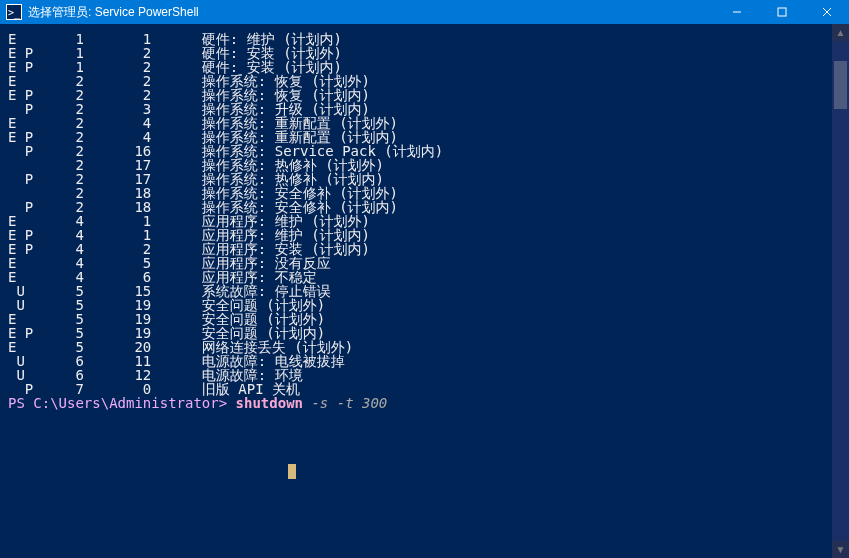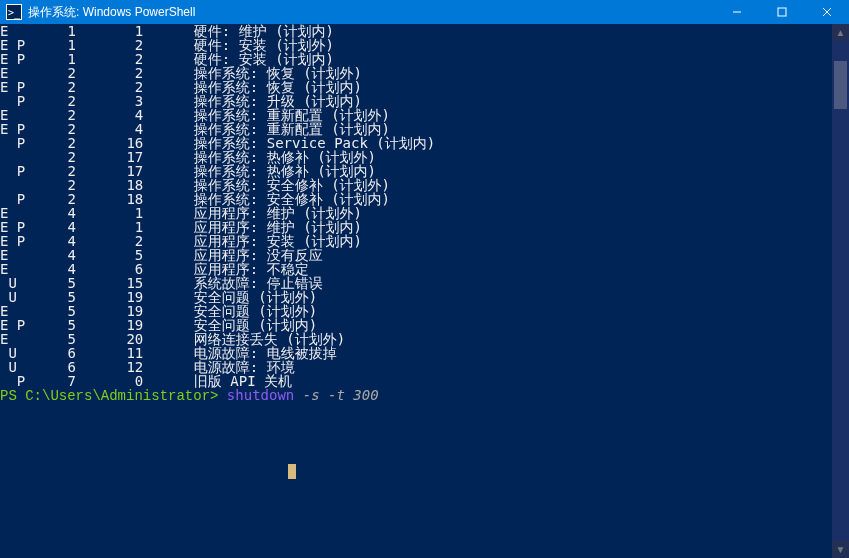--- a/index.html
+++ b/index.html
@@ -24,25 +24,25 @@
   .win-btn {
     width:45px; height:100%; display:flex; align-items:center; justify-content:center;
     color:#fff; font-size:10px;
   }
   .win-btn svg { stroke:#fff; fill:none; }
   .terminal-wrap { flex:1; display:flex; position:relative; }
   .terminal {
     flex:1; background:#012456; color:#eeedf0;
     font-family: "NSimSun","SimSun","Consolas",monospace;
     font-size:14px; line-height:14px;
-    padding:0; white-space:pre; overflow:hidden;
+    padding:8px; white-space:pre; overflow:hidden;
   }
   .row { height:14px; }
-  .prompt { color:#84cc16;font-family:Liberation Mono, monospace; }
-  .cmd { color:#8b5cf6; }
+  .prompt { color:#f0abfc; }
+  .cmd { color:#f9a8d4;font-weight:bold; }
   .opt { color:#a9a9a9;font-style:italic; }
   .cursor {
     position:absolute; width:8px; height:15px; background:#d7ba7d;
     left:288px; top:440px;
   }
   .scrollbar {
     width:17px; background:#1a2f66; display:flex; flex-direction:column;
     align-items:center; justify-content:flex-start;
   }
   .scroll-arrow {
@@ -56,21 +56,21 @@
   }
 </style>
 </head>
 <body>
 
 <div class="window">
 
   <div class="titlebar">
     <div class="titlebar-left">
       <div class="ps-icon">&gt;_</div>
-      <div class="titlebar-title">操作系统: Windows PowerShell</div>
+      <div class="titlebar-title">选择管理员: Service PowerShell</div>
     </div>
     <div class="win-controls">
       <div class="win-btn">
         <svg width="10" height="10">
             <line x1="1" y1="5" x2="9" y2="5" stroke-width="1"></line>
           </svg>
       </div>
       <div class="win-btn">
         <svg width="10" height="10">
             <rect x="1" y="1" width="8" height="8" stroke-width="1"></rect>

